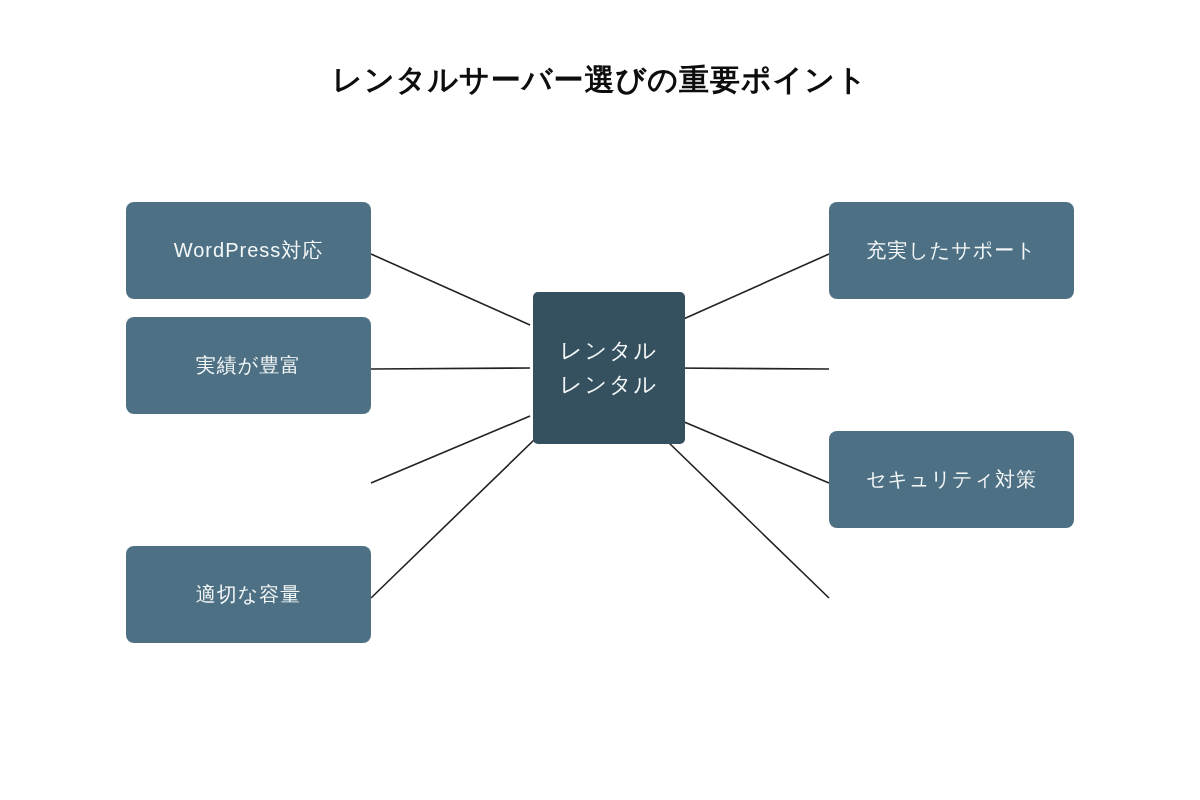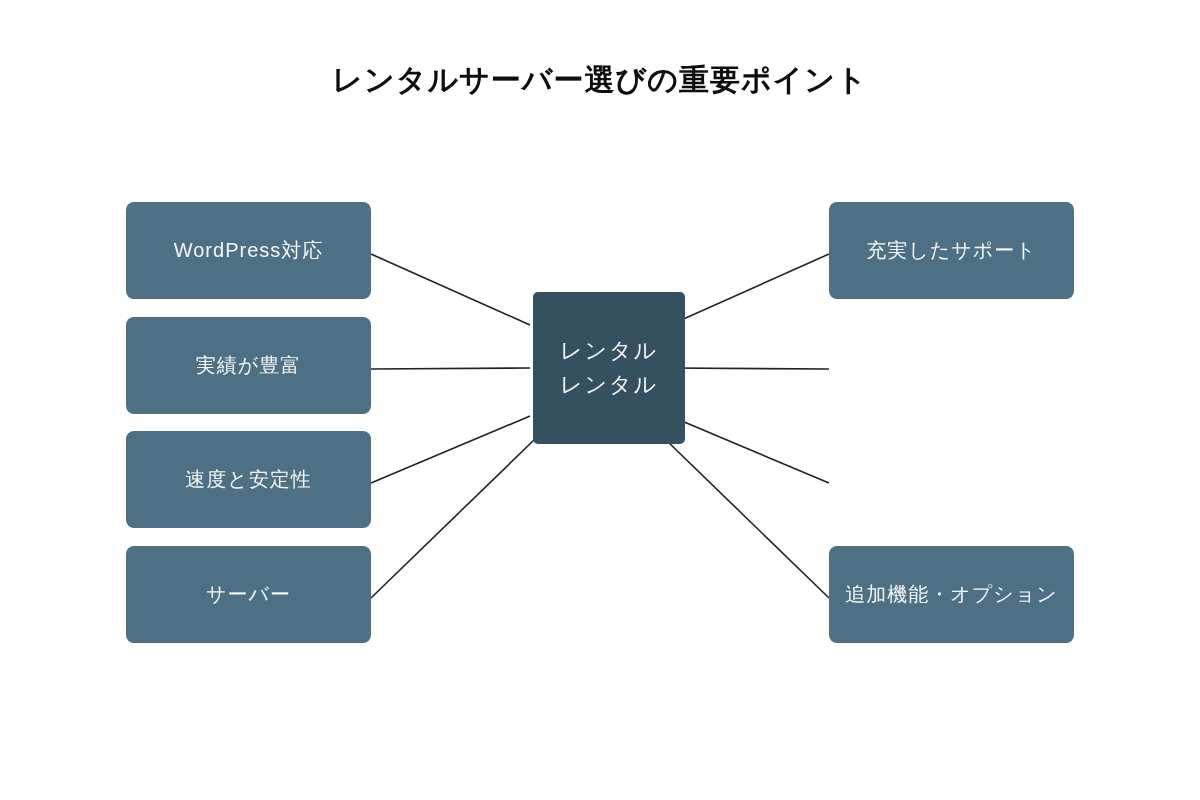--- a/index.html
+++ b/index.html
@@ -80,32 +80,29 @@
       <line x1="829" y1="598" x2="666" y2="440"></line>
     </g>
   </svg>
 
   <div class="node side-node left row-0">
     <span class="node-label">WordPress対応</span>
   </div>
   <div class="node side-node left row-1">
     <span class="node-label">実績が豊富</span>
   </div>
-  <div class="node side-node left row-2">
-    <span class="node-label">速度と安定性</span>
-  </div>
   <div class="node side-node left row-3">
-    <span class="node-label">サーバー</span>
+    <span class="node-label">適切な容量</span>
   </div>
 
   <div class="node side-node right row-0">
     <span class="node-label">充実したサポート</span>
   </div>
-  <div class="node side-node right row-3">
-    <span class="node-label">追加機能・オプション</span>
+  <div class="node side-node right row-2">
+    <span class="node-label">セキュリティ対策</span>
   </div>
 
   <div class="node center-node">
     <span class="node-label">レンタル</span>
     <span class="node-label">レンタル</span>
   </div>
 
 </div>
 
 </body></html>

